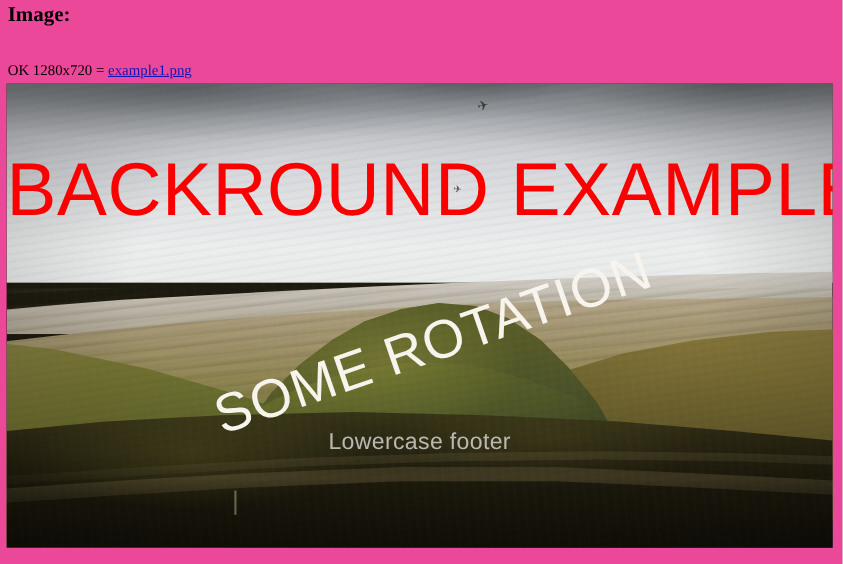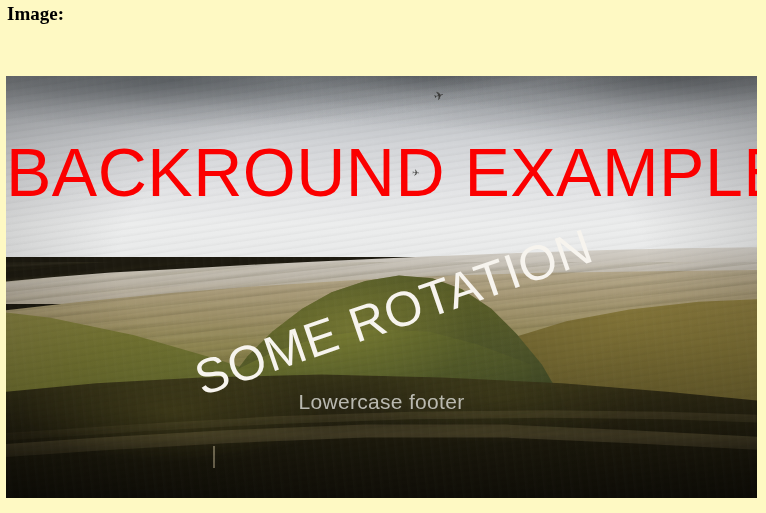--- a/index.html
+++ b/index.html
@@ -11,21 +11,21 @@
     width: 766px;
     height: 513px;
     overflow: hidden;
     font-family: "Liberation Serif", "DejaVu Serif", serif;
   }
 
   .page {
     position: relative;
     width: 766px;
     height: 513px;
-    background: #fef9c3;
+    background: #ec4899;
   }
 
   
   .doc-heading {
     position: absolute;
     left: 7px;
     top: 0px;
     margin: 0;
     font-family: "Liberation Serif", "DejaVu Serif", serif;
     font-size: 19px;
@@ -335,20 +335,23 @@
     line-height: 1;
   }
 </style>
 </head>
 <body>
 
 <div class="page">
 
   <h2 class="doc-heading">Image:</h2>
 
+  <div class="status-line">
+    <span>OK 1280x720 = </span><a class="file-link">example1.png</a>
+  </div>
 
   <div class="image-frame">
 
     <div class="scene">
       <div class="sky"></div>
       <div class="far-ridge"></div>
       <div class="mid-plain"></div>
       <div class="plain-streaks"></div>
       <div class="left-slope"></div>
       <div class="right-valley"></div>

